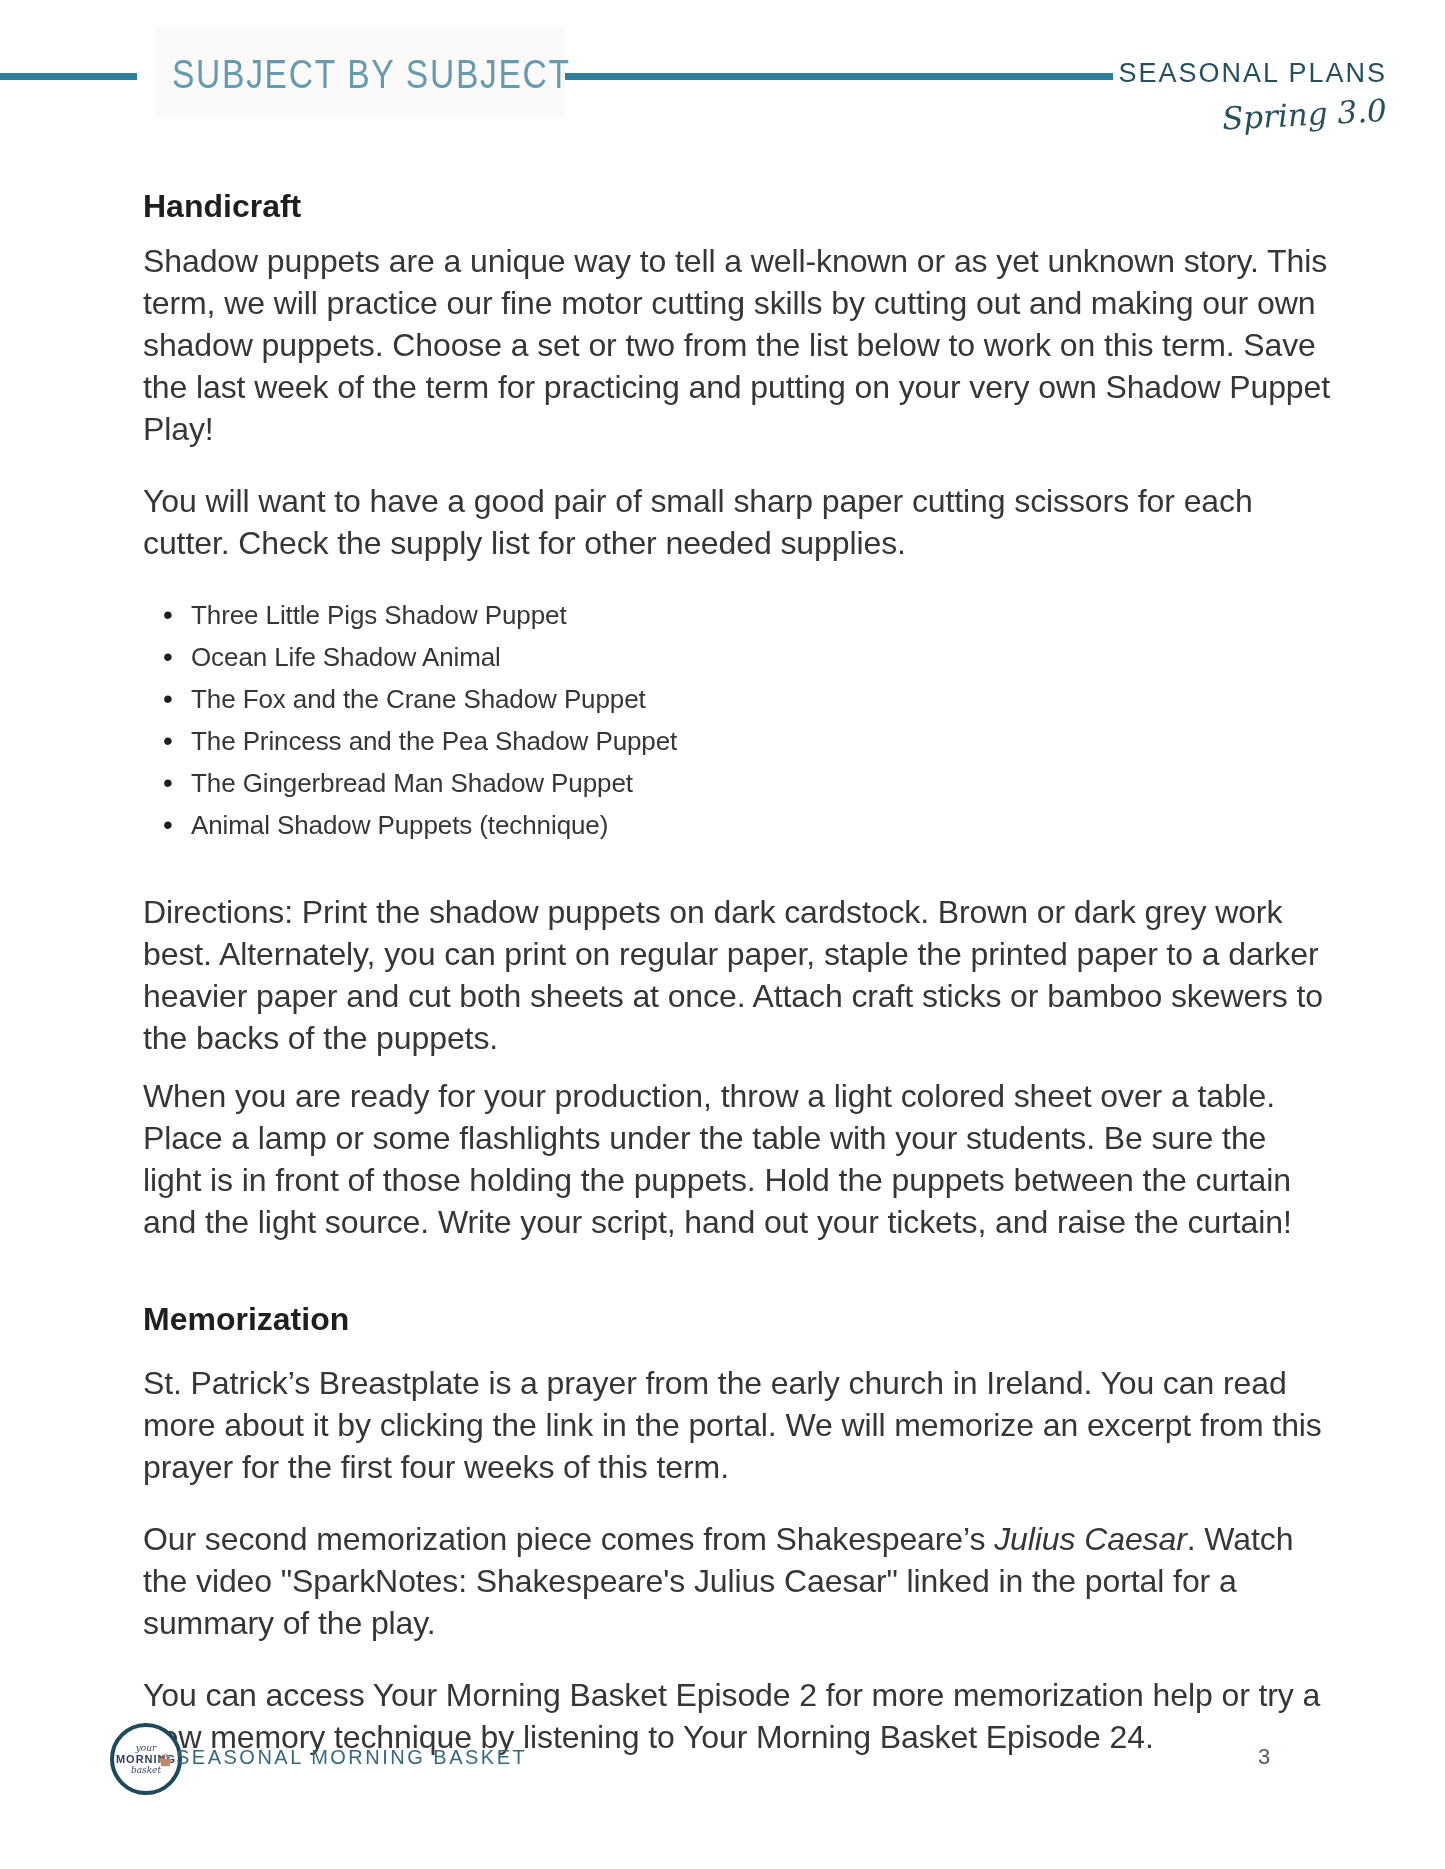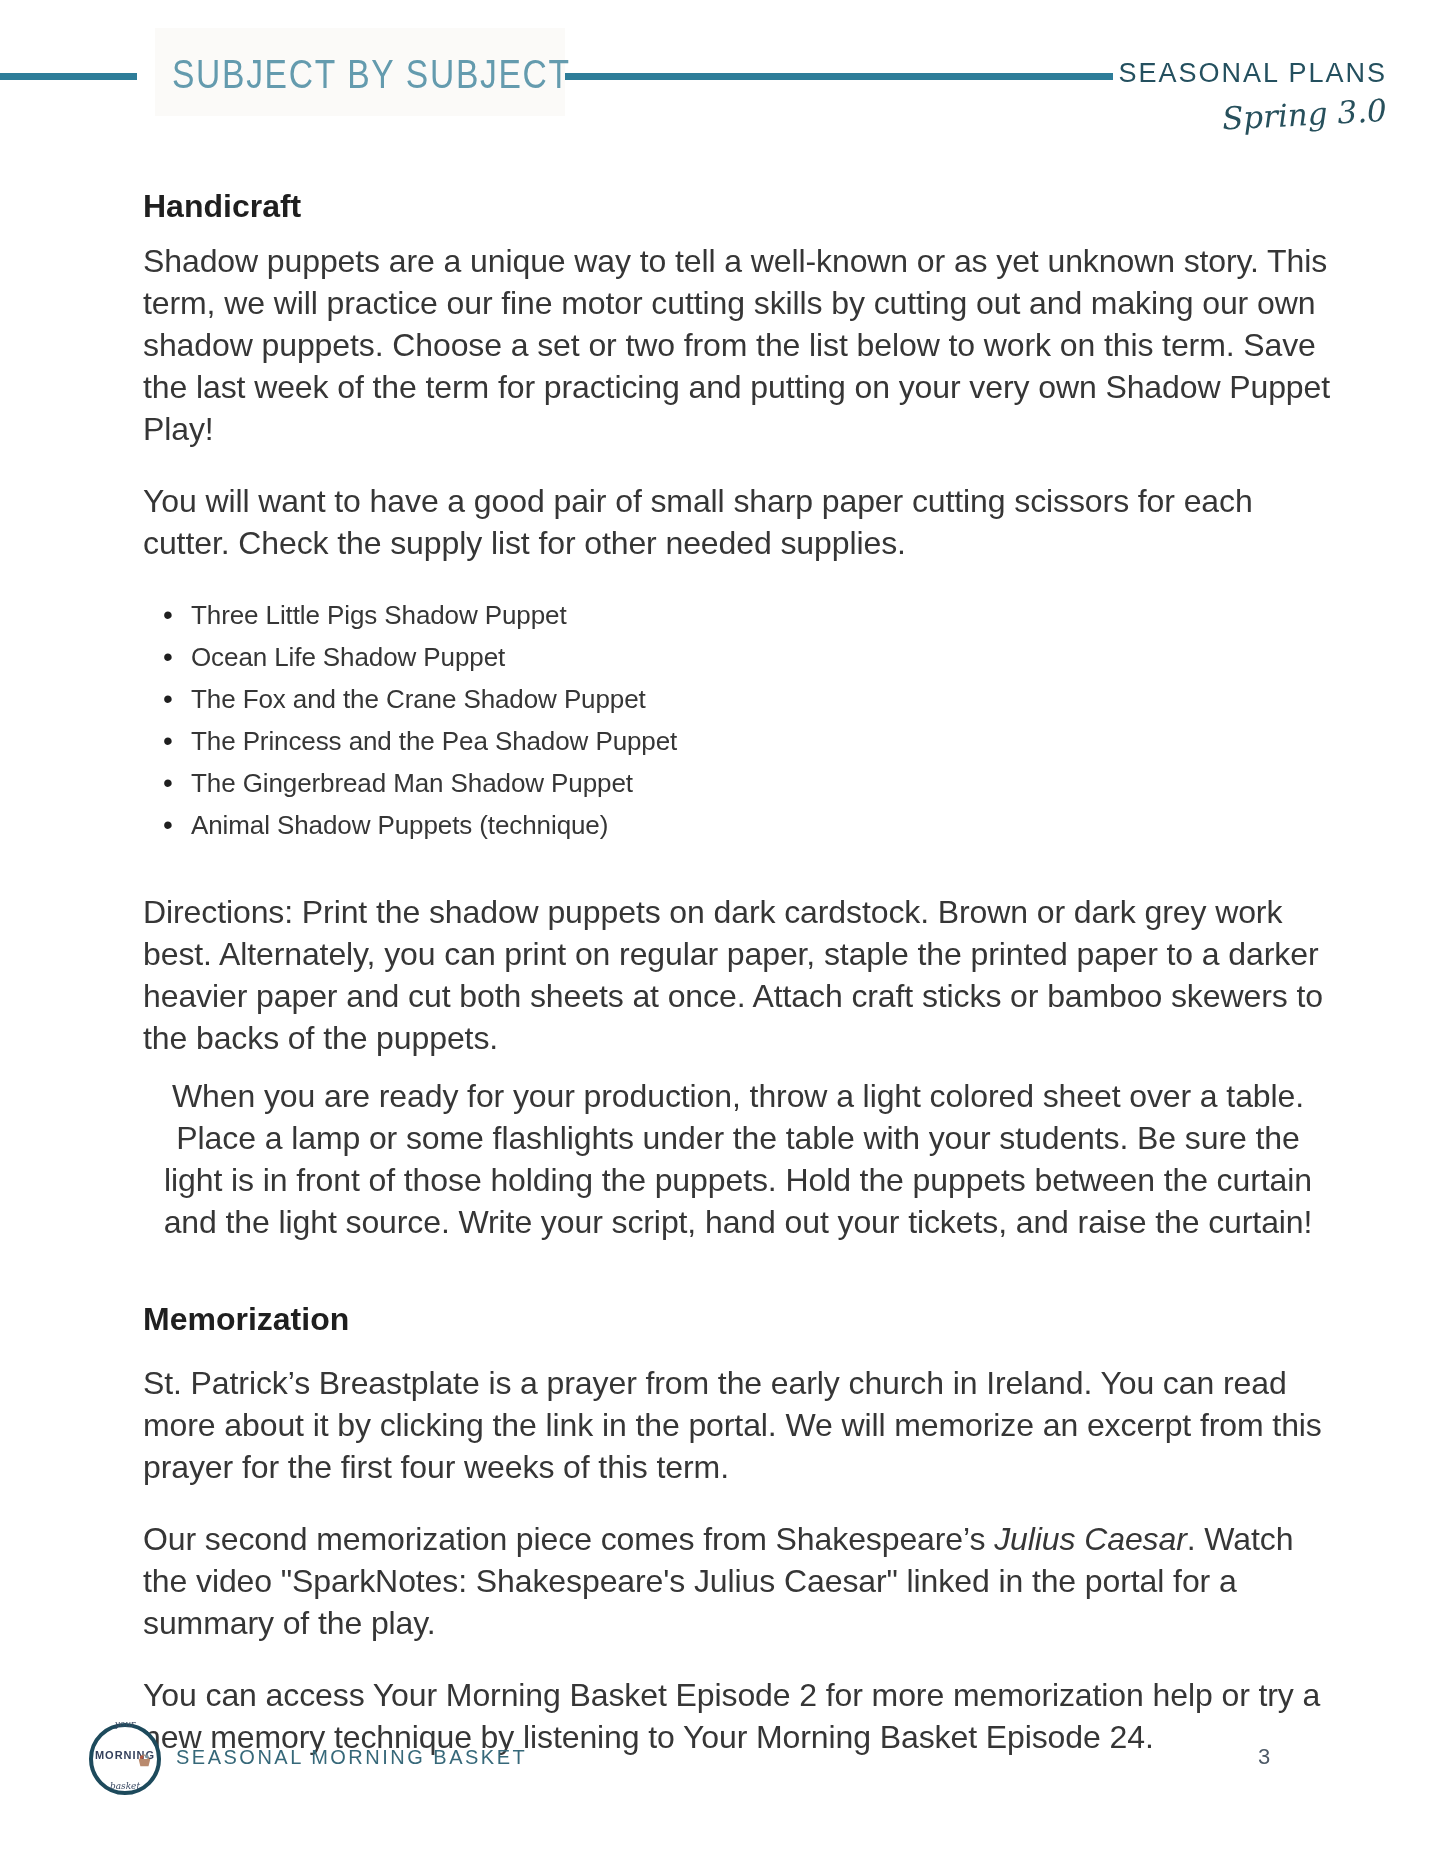--- a/index.html
+++ b/index.html
@@ -36,36 +36,36 @@
   .content h2 {
     font-size:32px; line-height:32px; font-weight:700; color:#1f1f1f;
     margin:22px 0 18px;
   }
   .content h2.mem { margin:60px 0 27px; }
   .content p {
     font-size:32px; line-height:42px; letter-spacing:-0.1px; color:#363636;
     margin:0 0 30px;
   }
   .content p.directions { margin-bottom:16px; }
-  .content p.production { margin-bottom:0;text-align:center; }
+  .content p.production { margin-bottom:0; }
   .content ul { list-style:none; margin:0 0 45px; }
   .content li {
     font-size:26px; line-height:42px; letter-spacing:-0.1px; color:#363636;
     padding-left:48px; position:relative;
   }
   .content li::before {
     content:"\2022"; position:absolute; left:20px; top:0;
     font-size:28px; color:#1f1f1f;
   }
   .italic { font-style:italic; }
   
   .footer-logo {
-    position:absolute; left:89px; top:1723px; width:72px; height:72px;
+    position:absolute; left:110px; top:1723px; width:72px; height:72px;
     border:4px solid #1d4a5c; border-radius:50%; background:#ffffff;
-    display:flex; flex-direction:column; align-items:center; justify-content:flex-end;gap:20px;
+    display:flex; flex-direction:column; align-items:center; justify-content:center;
   }
   .footer-logo .lg-your, .footer-logo .lg-basket {
     font-family:"DejaVu Serif", serif; font-style:italic;
     font-size:9px; line-height:9px; color:#3a4a63;
   }
   .footer-logo .lg-morning {
     font-size:11px; line-height:13px; letter-spacing:1px; color:#333f5b; font-weight:700;
   }
   .footer-logo .lg-basket-art { position:absolute; right:4px; top:24px; }
   .footer-brand {
@@ -94,21 +94,21 @@
 <main class="content">
 
   <h2>Handicraft</h2>
 
   <p>Shadow puppets are a unique way to tell a well-known or as yet unknown story. This term, we will practice our fine motor cutting skills by cutting out and making our own shadow puppets. Choose a set or two from the list below to work on this term. Save the last week of the term for practicing and putting on your very own Shadow Puppet Play!</p>
 
   <p>You will want to have a good pair of small sharp paper cutting scissors for each cutter. Check the supply list for other needed supplies.</p>
 
   <ul>
     <li>Three Little Pigs Shadow Puppet</li>
-    <li>Ocean Life Shadow Puppet</li>
+    <li>Ocean Life Shadow Animal</li>
     <li>The Fox and the Crane Shadow Puppet</li>
     <li>The Princess and the Pea Shadow Puppet</li>
     <li>The Gingerbread Man Shadow Puppet</li>
     <li>Animal Shadow Puppets (technique)</li>
   </ul>
 
   <p class="directions">Directions: Print the shadow puppets on dark cardstock. Brown or dark grey work best. Alternately, you can print on regular paper, staple the printed paper to a darker heavier paper and cut both sheets at once. Attach craft sticks or bamboo skewers to the backs of the puppets.</p>
 
   <p class="production">When you are ready for your production, throw a light colored sheet over a table. Place a lamp or some flashlights under the table with your students. Be sure the light is in front of those holding the puppets. Hold the puppets between the curtain and the light source. Write your script, hand out your tickets, and raise the curtain!</p>
 

